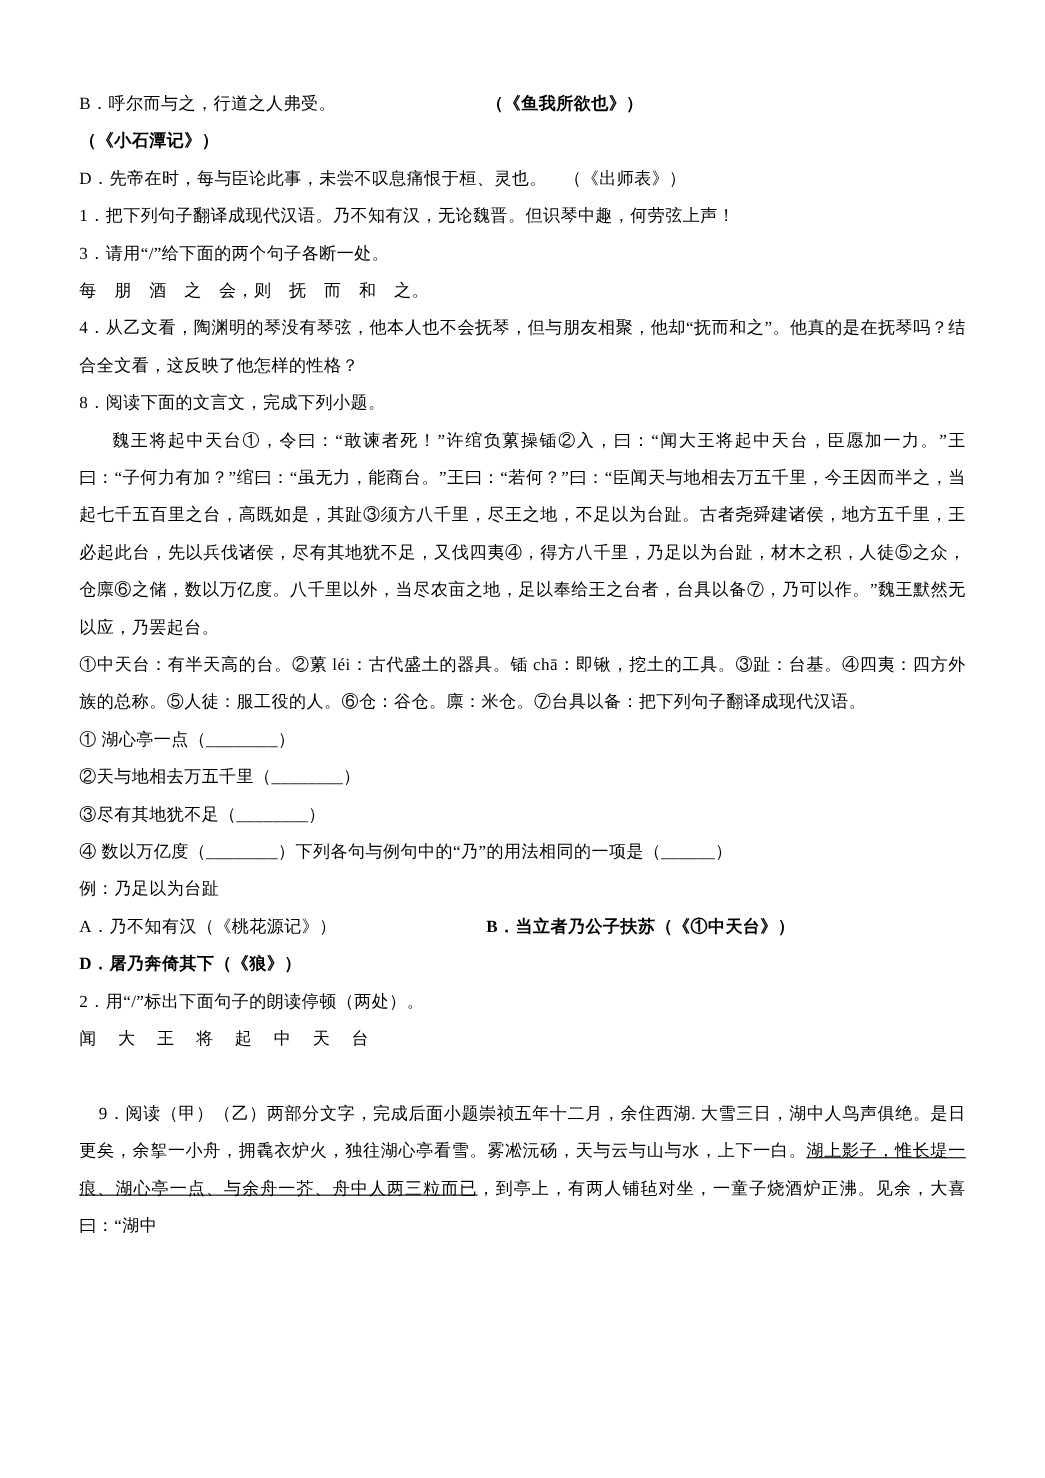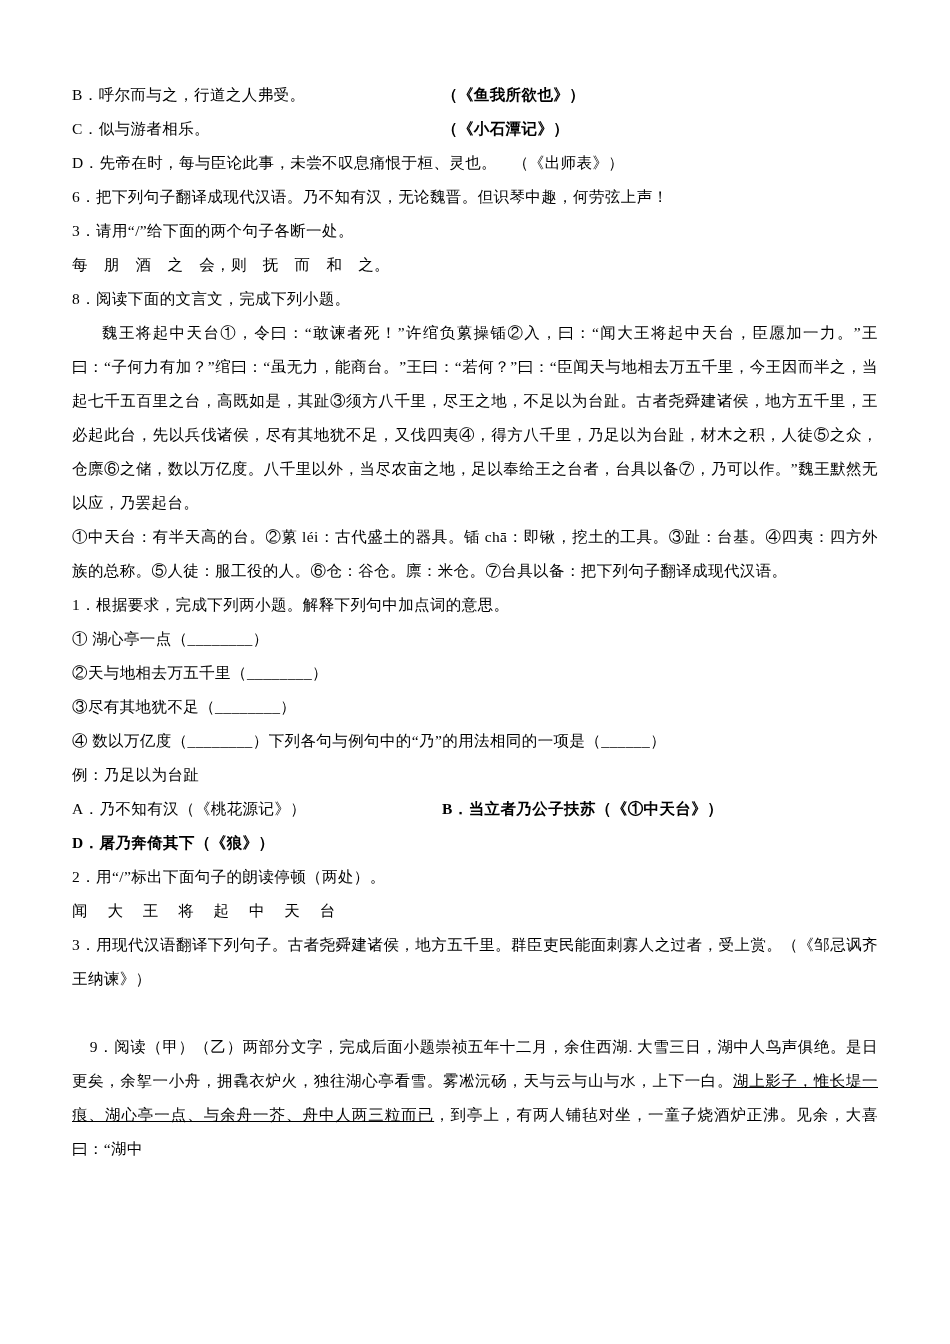--- a/index.html
+++ b/index.html
@@ -59,58 +59,56 @@
 <body>
 
 <div class="page">
 
   <div class="line two-col">
     <span class="c1">B．呼尔而与之，行道之人弗受。</span>
     <span class="c2">（《鱼我所欲也》）</span>
   </div>
 
   <div class="line two-col">
-    <span class="c1">C．似与游者相乐。</span>
     <span class="c2">（《小石潭记》）</span>
   </div>
 
   <div class="line">D．先帝在时，每与臣论此事，未尝不叹息痛恨于桓、灵也。　（《出师表》）</div>
 
-  <div class="line">6．把下列句子翻译成现代汉语。乃不知有汉，无论魏晋。但识琴中趣，何劳弦上声！</div>
+  <div class="line">1．把下列句子翻译成现代汉语。乃不知有汉，无论魏晋。但识琴中趣，何劳弦上声！</div>
 
   <div class="line">3．请用“/”给下面的两个句子各断一处。</div>
 
   <div class="line wide-spaced">每　朋　酒　之　会，则　抚　而　和　之。</div>
 
+  <div class="line just">4．从乙文看，陶渊明的琴没有琴弦，他本人也不会抚琴，但与朋友相聚，他却“抚而和之”。他真的是在抚琴吗？结合全文看，这反映了他怎样的性格？</div>
 
   <div class="line">8．阅读下面的文言文，完成下列小题。</div>
 
   <div class="line just indent2">魏王将起中天台①，令曰：“敢谏者死！”许绾负蔂操锸②入，曰：“闻大王将起中天台，臣愿加一力。”王曰：“子何力有加？”绾曰：“虽无力，能商台。”王曰：“若何？”曰：“臣闻天与地相去万五千里，今王因而半之，当起七千五百里之台，高既如是，其趾③须方八千里，尽王之地，不足以为台趾。古者尧舜建诸侯，地方五千里，王必起此台，先以兵伐诸侯，尽有其地犹不足，又伐四夷④，得方八千里，乃足以为台趾，材木之积，人徒⑤之众，仓廪⑥之储，数以万亿度。八千里以外，当尽农亩之地，足以奉给王之台者，台具以备⑦，乃可以作。”魏王默然无以应，乃罢起台。</div>
 
   <div class="line just">①中天台：有半天高的台。②蔂 léi：古代盛土的器具。锸 chā：即锹，挖土的工具。③趾：台基。④四夷：四方外族的总称。⑤人徒：服工役的人。⑥仓：谷仓。廪：米仓。⑦台具以备：把下列句子翻译成现代汉语。</div>
 
-  <div class="line">1．根据要求，完成下列两小题。解释下列句中加点词的意思。</div>
   <div class="line">① 湖心亭一点（________）</div>
   <div class="line">②天与地相去万五千里（________）</div>
   <div class="line">③尽有其地犹不足（________）</div>
   <div class="line">④ 数以万亿度（________）下列各句与例句中的“乃”的用法相同的一项是（______）</div>
   <div class="line">例：乃足以为台趾</div>
 
   <div class="line two-col">
     <span class="c1">A．乃不知有汉（《桃花源记》）</span>
     <span class="c2">B．当立者乃公子扶苏（《①中天台》）</span>
   </div>
 
   <div class="line two-col">
     <span class="c2">D．屠乃奔倚其下（《狼》）</span>
   </div>
 
   <div class="line">2．用“/”标出下面句子的朗读停顿（两处）。</div>
   <div class="line ltrspace-md">闻 大 王 将 起 中 天 台</div>
 
-  <div class="line just">3．用现代汉语翻译下列句子。古者尧舜建诸侯，地方五千里。群臣吏民能面刺寡人之过者，受上赏。（《邹忌讽齐王纳谏》）</div>
 
 
   <div class="line just indent3">
     <span>9．阅读（甲）（乙）两部分文字，完成后面小题崇祯五年十二月，余住西湖. 大雪三日，湖中人鸟声俱绝。是日更矣，余挐一小舟，拥毳衣炉火，独往湖心亭看雪。雾凇沅砀，天与云与山与水，上下一白。<span class="u">湖上影子，惟长堤一痕、湖心亭一点、与余舟一芥、舟中人两三粒而已</span>，到亭上，有两人铺毡对坐，一童子烧酒炉正沸。见余，大喜曰：“湖中</span>
   </div>
 
 </div>
 
 </body></html>

